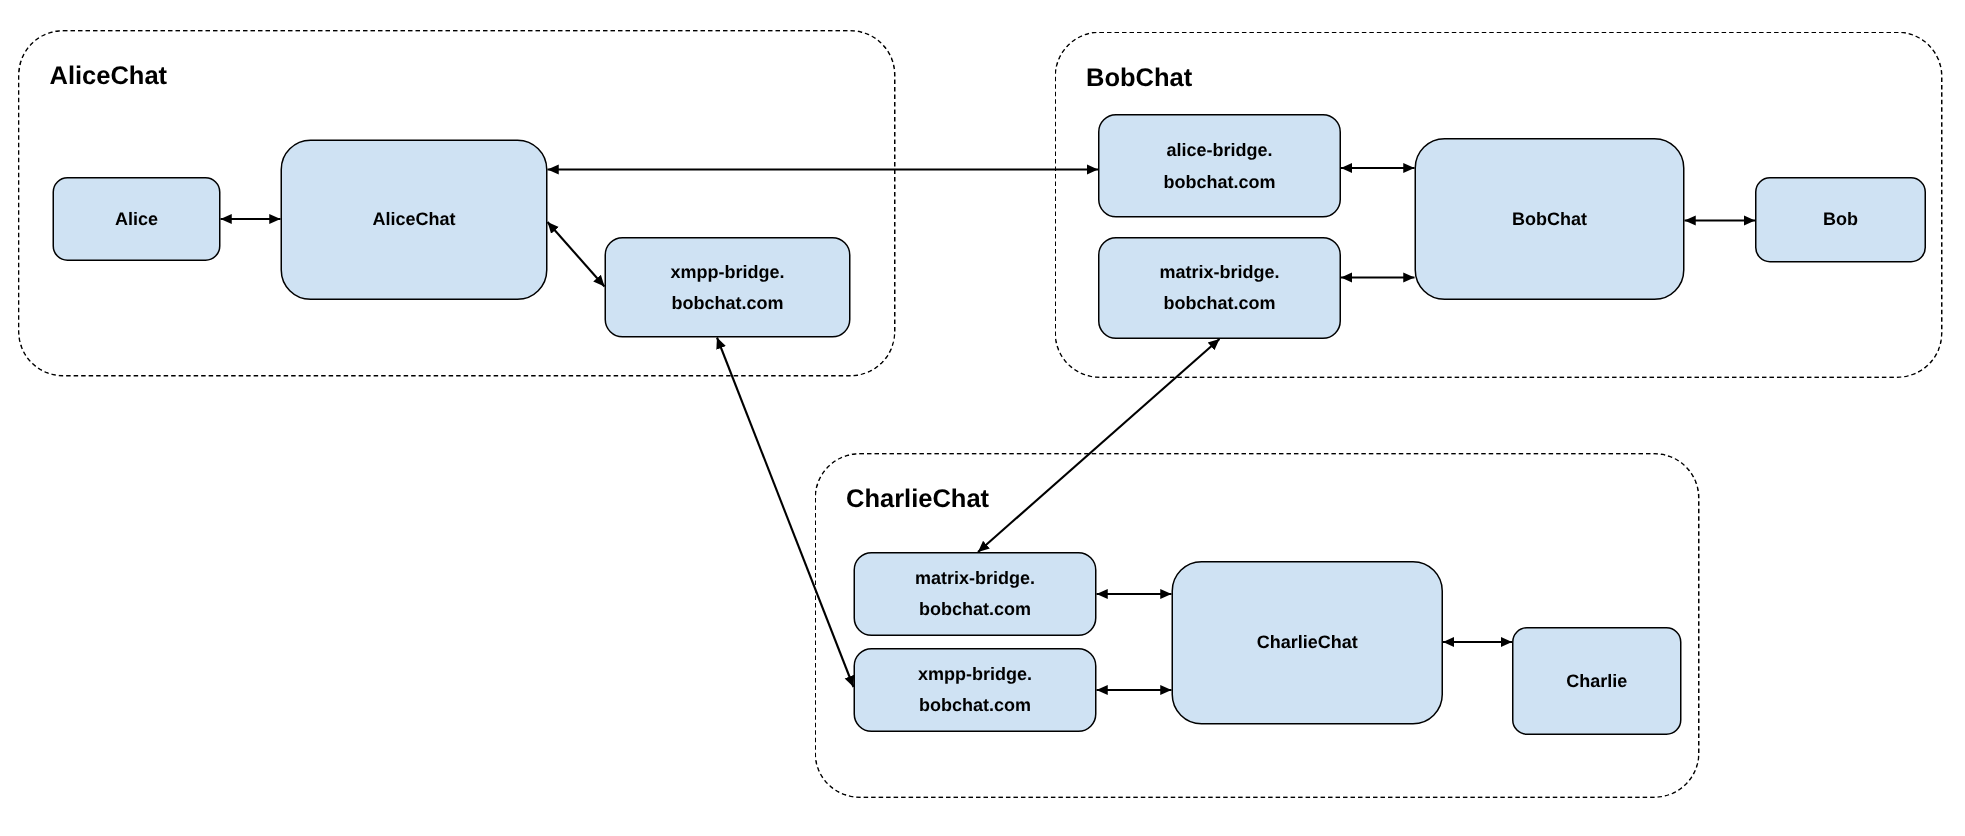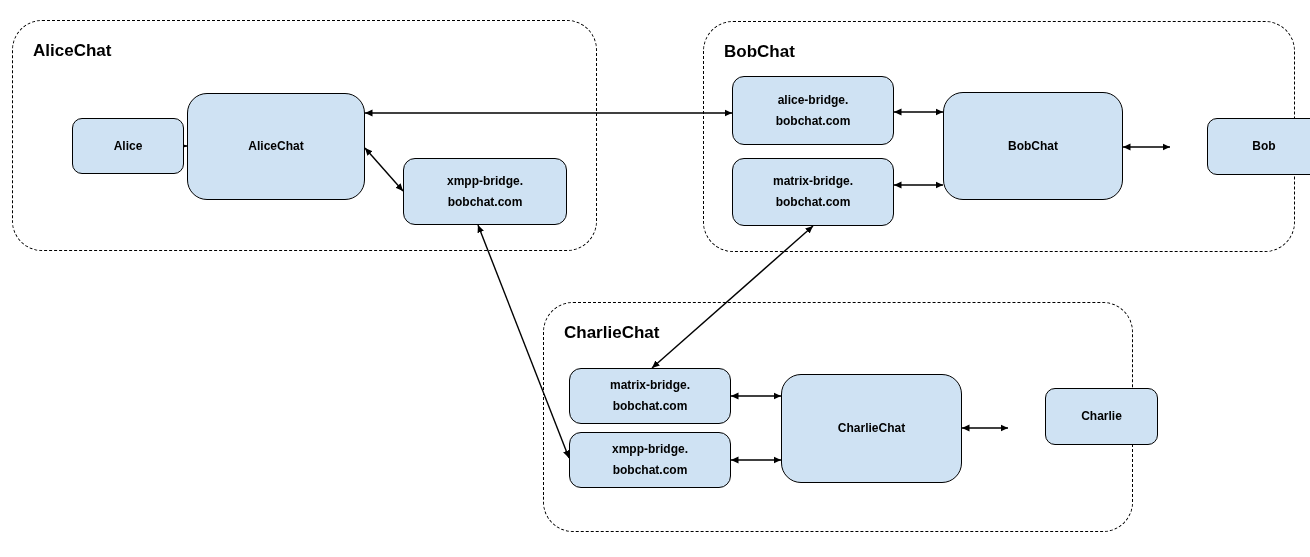--- a/index.html
+++ b/index.html
@@ -40,21 +40,21 @@
     flex-direction: column;
     align-items: center;
     justify-content: center;
     text-align: center;
     font-size: 12px;
     font-weight: bold;
     color: #000000;
     line-height: 21px;
   }
   .node.server { border-radius: 20px; }
-  .node.small  { border-radius: 10px; margin-left: 37px; }
+  .node.small  { border-radius: 10px; }
   .node.bridge { border-radius: 12px; }
   .node span { display: block; }
   #edge-layer {
     position: absolute;
     top: 0; left: 0;
     width: 1310px;
     height: 557px;
     pointer-events: none;
   }
   #edge-layer line {
@@ -136,17 +136,17 @@
 
   <div class="node bridge" style="left:569px; top:432px; width:162px; height:56px;">
     <span>xmpp-bridge.</span>
     <span>bobchat.com</span>
   </div>
 
   <div class="node server" style="left:781px; top:374px; width:181px; height:109px;">
     <span>CharlieChat</span>
   </div>
 
-  <div class="node small" style="left:1008px; top:388px; width:113px; height:57px;justify-content:center;">
+  <div class="node small" style="left:1008px; top:418px; width:113px; height:72px;justify-content:center;">
     <span>Charlie</span>
   </div>
 
 </div>
 
 </body></html>

